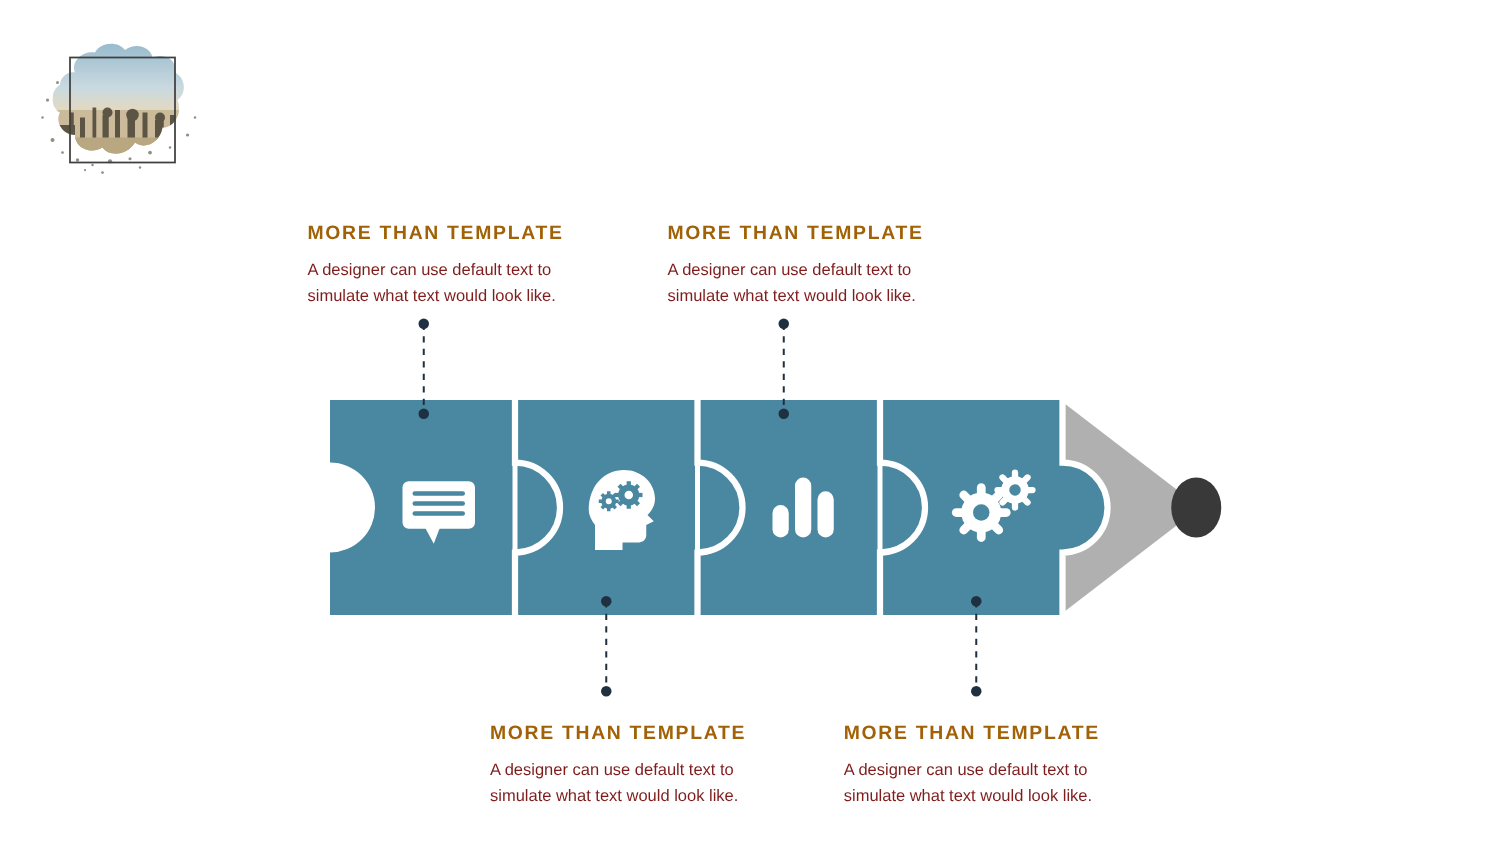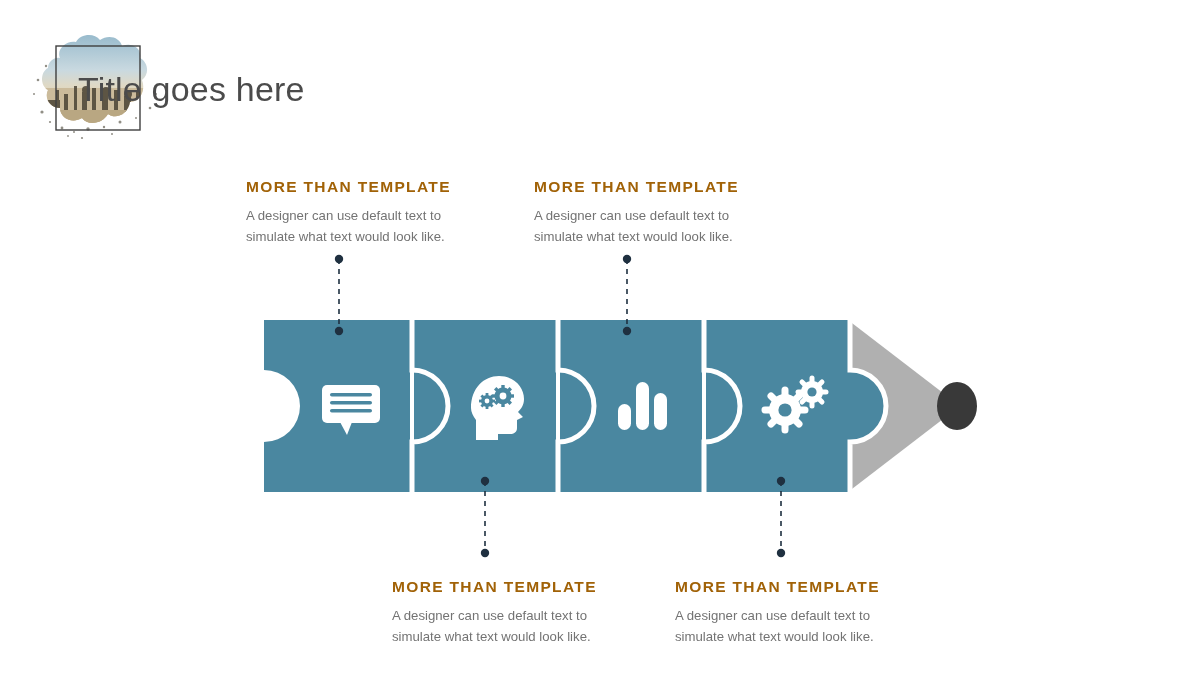--- a/index.html
+++ b/index.html
@@ -67,21 +67,21 @@
     font-weight: 700;
     letter-spacing: 1.35px;
     color: #a16207;
     line-height: 20px;
     margin: 0 0 9px 0;
     white-space: nowrap;
   }
   .callout-body {
     font-size: 13.2px;
     font-weight: 400;
-    color: #737373;
+    color: #7f1d1d;
     line-height: 20.5px;
     margin: 0;
     width: 235px;
   }
 
   #callout-1 { left: 246px; top: 177px; }
   #callout-2 { left: 534px; top: 177px; }
   #callout-3 { left: 392px; top: 577px; }
   #callout-4 { left: 675px; top: 577px; }
 </style>
@@ -147,21 +147,20 @@
         <circle cx="30" cy="38" r="1.2"></circle>
           <circle cx="52" cy="108" r="0.9"></circle>
         <circle cx="96" cy="106" r="1"></circle>
           <circle cx="66" cy="110" r="1.1"></circle>
       </g>
 
       <rect x="40" y="18" width="84" height="84" fill="none" stroke="#3f3f3f" stroke-width="1.4"></rect>
     </svg>
   </div>
 
-  <div id="title-text">Title goes here</div>
 </div>
 
 <div id="stage">
 
   <svg id="puzzle-svg" width="1200" height="680" viewBox="0 0 1200 680">
 
     <g>
       <path d="M848 320 L960 406 L848 492 Z" fill="#b0b0b0"></path>
       <ellipse cx="957" cy="406" rx="20" ry="24" fill="#393939"></ellipse>
     </g>

